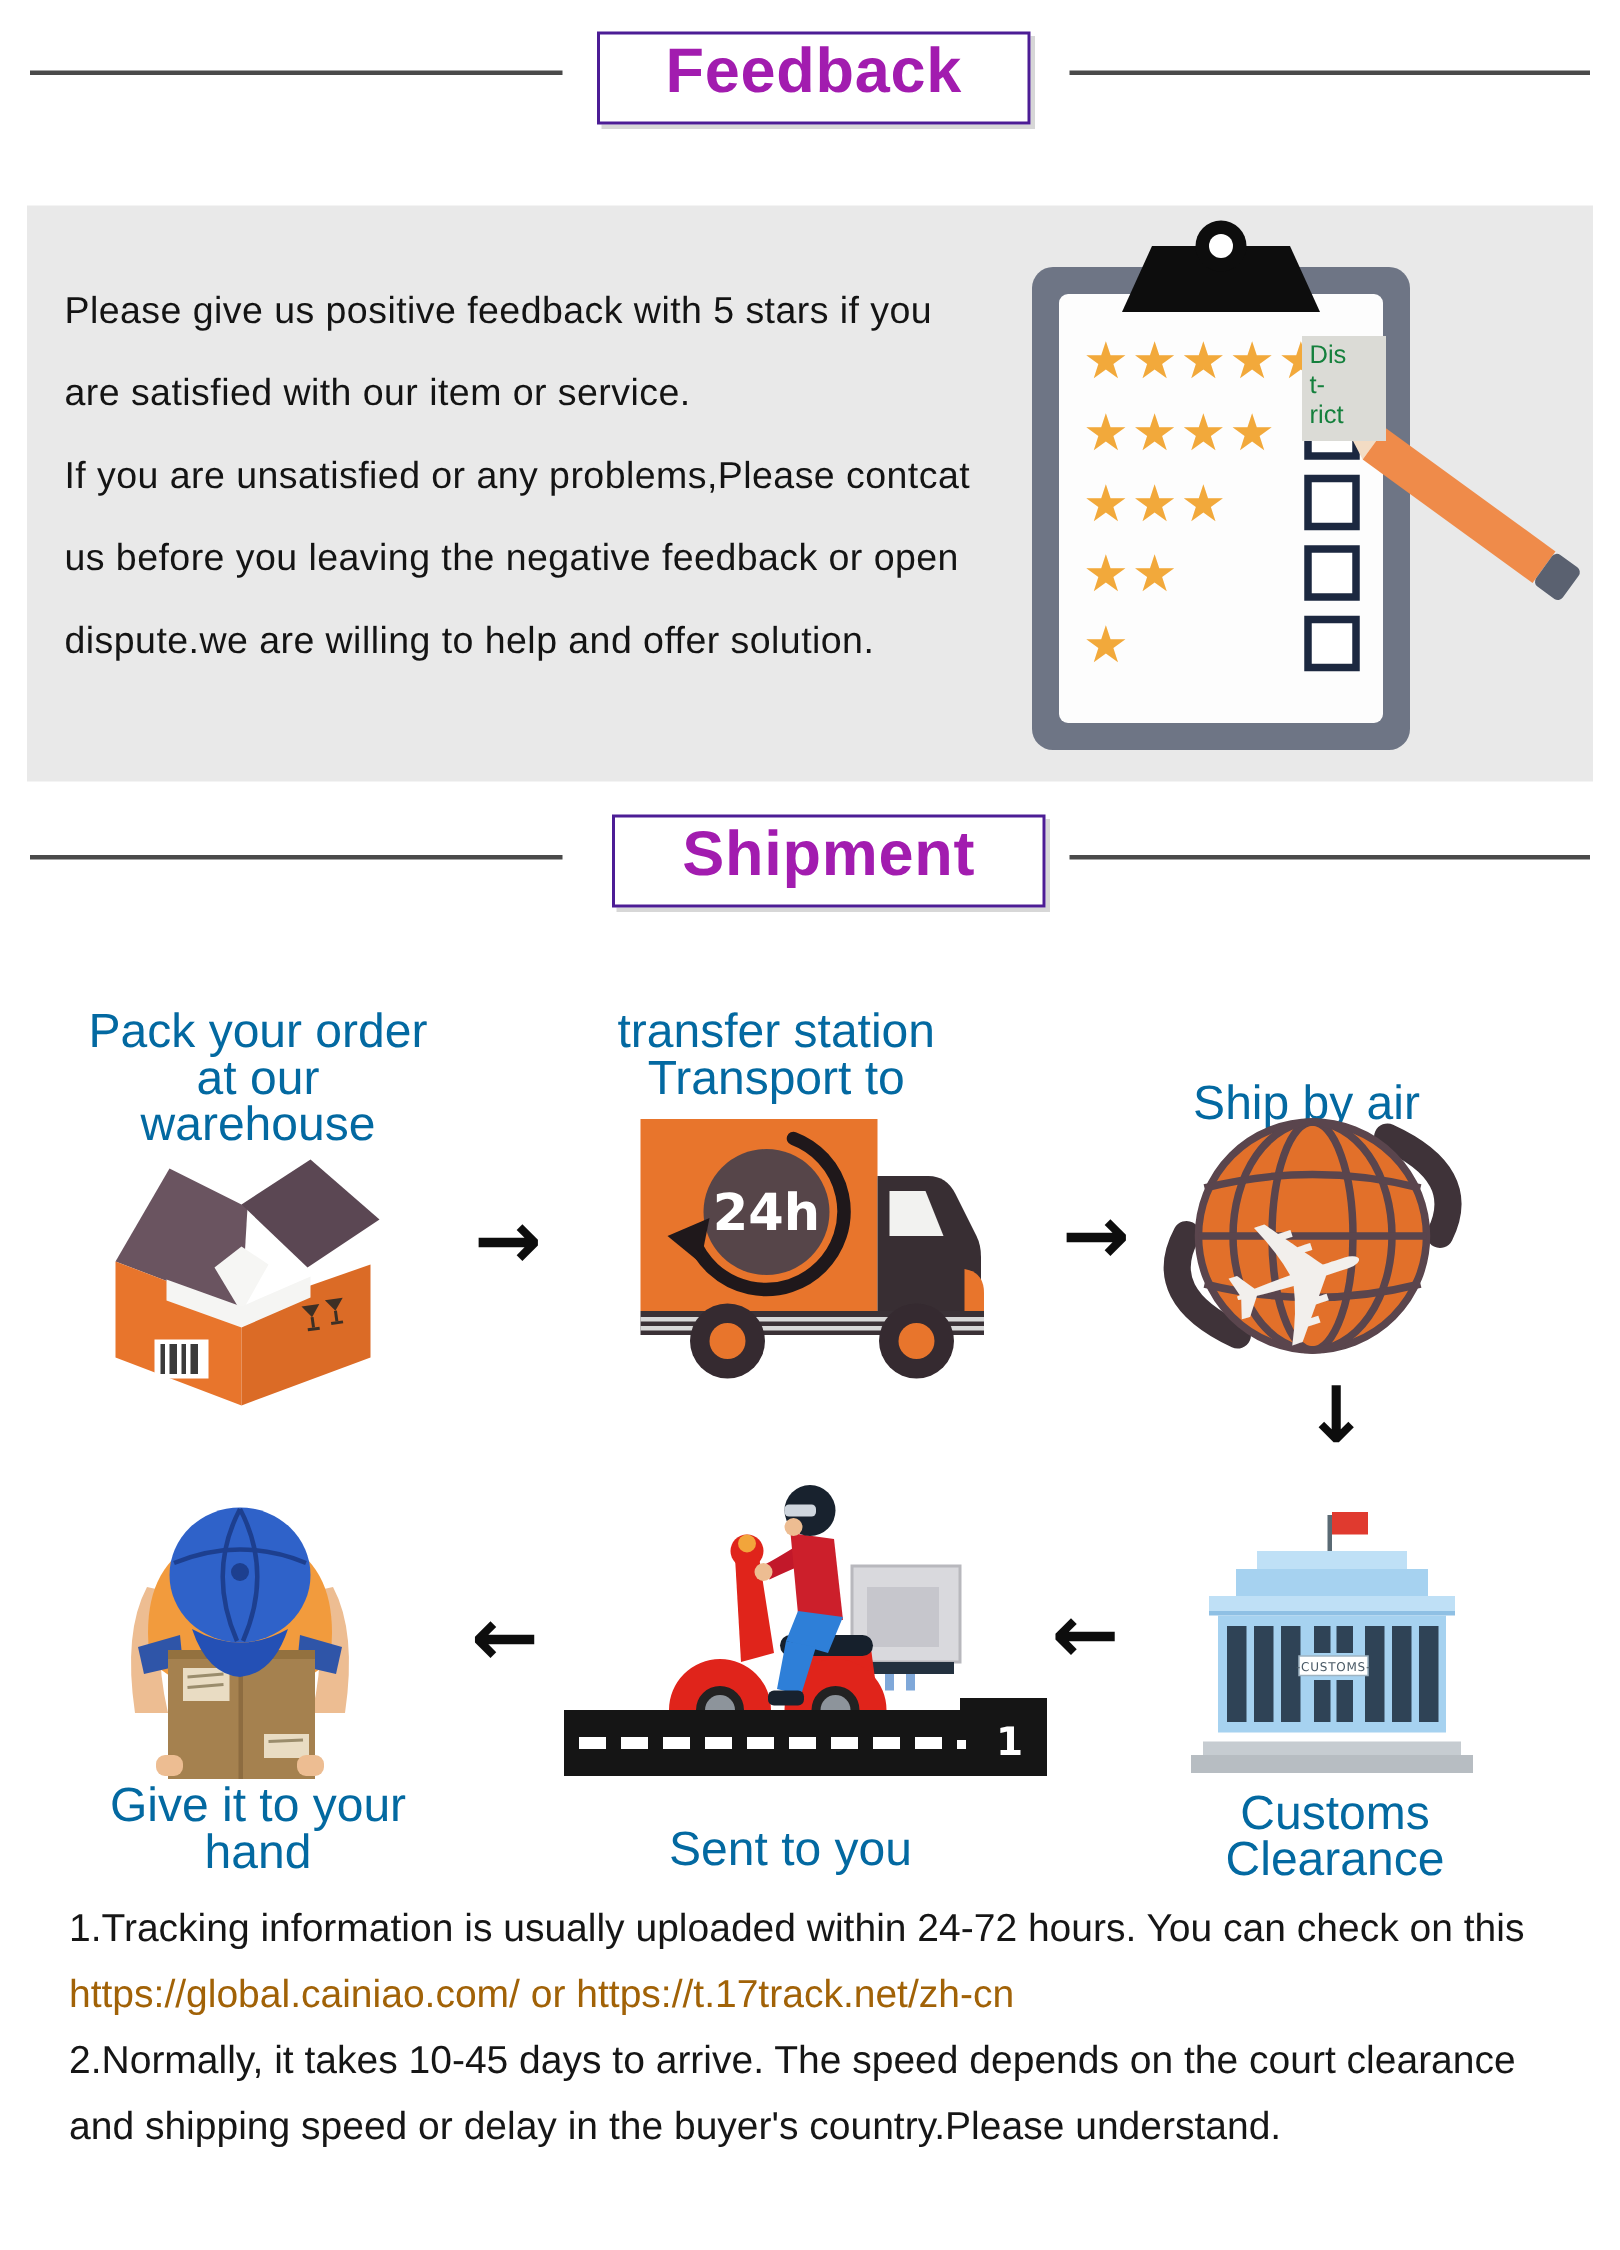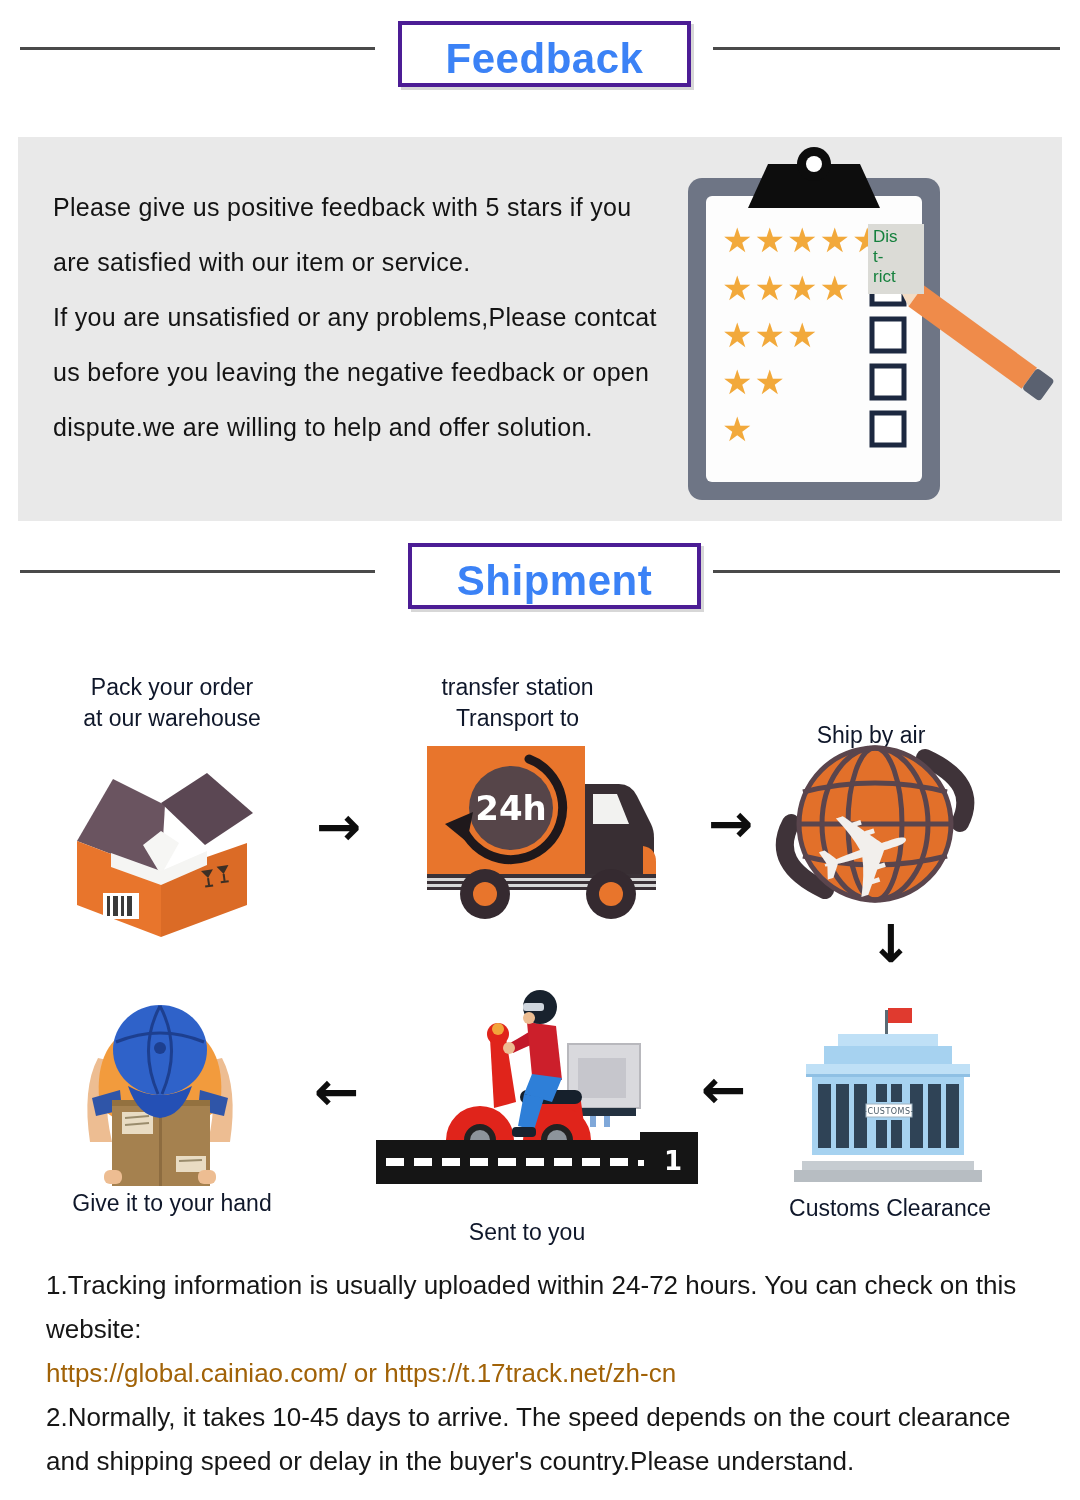--- a/index.html
+++ b/index.html
@@ -1,31 +1,31 @@
 <!DOCTYPE html>
 <html><head>
 <meta charset="utf-8">
 <style>
   html,body{margin:0;padding:0;background:#fff;}
   .page{position:relative;width:1080px;height:1500px;background:#ffffff;overflow:hidden;
         font-family:"Liberation Sans",sans-serif;color:#1b1b1b;}
   .abs{position:absolute;}
   
   .hdr-line{position:absolute;height:3px;background:#4a4a4a;}
-  .hdr-box{position:absolute;width:285px;height:58px;background:#fff;border:4px solid #4c1d95;
-           box-shadow:3px 3px 0 rgba(140,140,140,.35);display:flex;align-items:flex-end;justify-content:center;
-           font-size:42px;font-weight:bold;color:#3b82f6;letter-spacing:.5px;}
+  .hdr-box{position:absolute;width:285px;height:58px;background:#fff;border:2px solid #4c1d95;
+           box-shadow:3px 3px 0 rgba(140,140,140,.35);display:flex;align-items:flex-start;justify-content:center;
+           font-size:42px;font-weight:bold;color:#a21caf;letter-spacing:.5px;}
   
   .fb-panel{position:absolute;left:18px;top:137px;width:1044px;height:384px;background:#e9e9e9;}
-  .fb-line{position:absolute;left:35px;width:660px;font-size:25px;color:#141414;letter-spacing:.3px;white-space:nowrap;}
+  .fb-line{position:absolute;left:25px;width:660px;font-size:25px;color:#141414;letter-spacing:.3px;white-space:nowrap;}
   .clipboard{position:absolute;left:670px;top:140px;width:395px;height:378px;}
   .tooltip{position:absolute;left:198px;top:84px;width:56px;min-height:70px;background:#dbdbd6;
            color:#15803d;font-size:17px;line-height:20px;padding:3px 5px;white-space:pre-line;box-sizing:border-box;}
   
-  .step-label{position:absolute;text-align:center;font-size:23px;line-height:31px;color:#0f172a;}
+  .step-label{position:absolute;text-align:center;font-size:32px;line-height:31px;color:#0369a1;}
   .flow-arrow{position:absolute;font-family:"DejaVu Sans",sans-serif;font-weight:bold;color:#0d0d0d;font-size:54px;line-height:1;}
   
   .notes{position:absolute;left:0;top:1263px;width:1080px;padding-left:46px;padding-right:8px;box-sizing:border-box;}
   .note-line{height:44px;line-height:44px;font-size:26px;color:#161616;white-space:nowrap;}
   .note-line.red{color:#a16207;}
   svg text{font-family:"DejaVu Sans",sans-serif;}
 </style>
 </head>
 <body>
 
@@ -261,19 +261,18 @@
   </div>
   <div class="step-label" style="left:427px;top:1217px;width:200px;">
     <div>Sent to you</div>
   </div>
   <div class="step-label" style="left:780px;top:1193px;width:220px;">
     <div>Customs Clearance</div>
   </div>
 
   <div class="notes">
     <div class="note-line">1.Tracking information is usually uploaded within 24-72 hours. You can check on this</div>
-    <div class="note-line">website:</div>
     <div class="note-line red">https://global.cainiao.com/ or https://t.17track.net/zh-cn</div>
     <div class="note-line">2.Normally, it takes 10-45 days to arrive. The speed depends on the court clearance</div>
     <div class="note-line">and shipping speed or delay in the buyer's country.Please understand.</div>
   </div>
 
 </div>
 
 </body></html>

